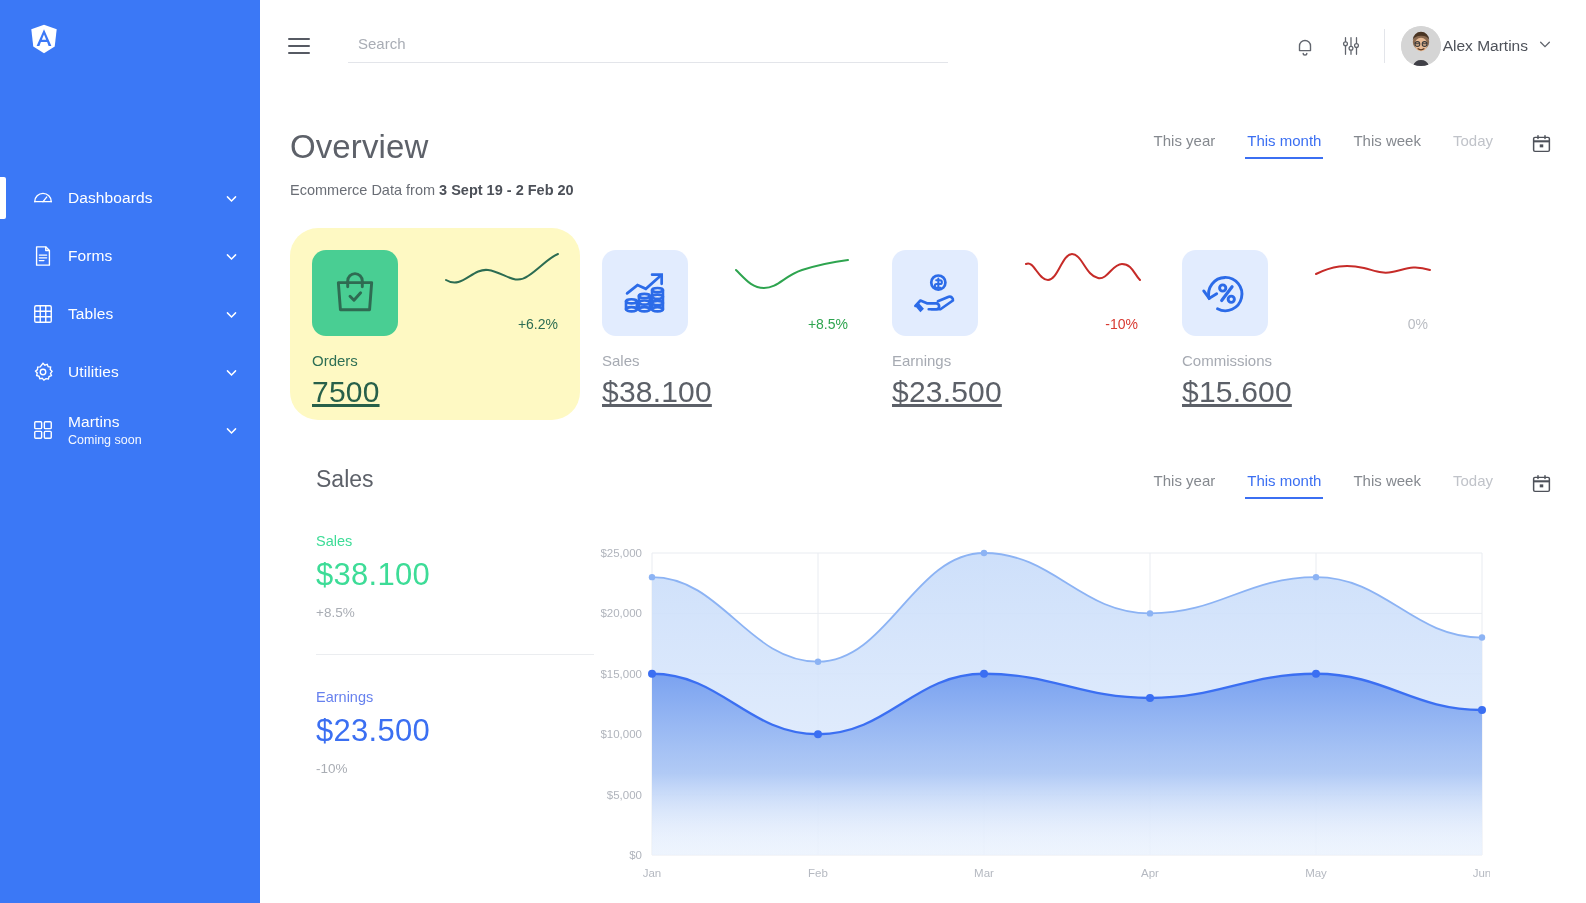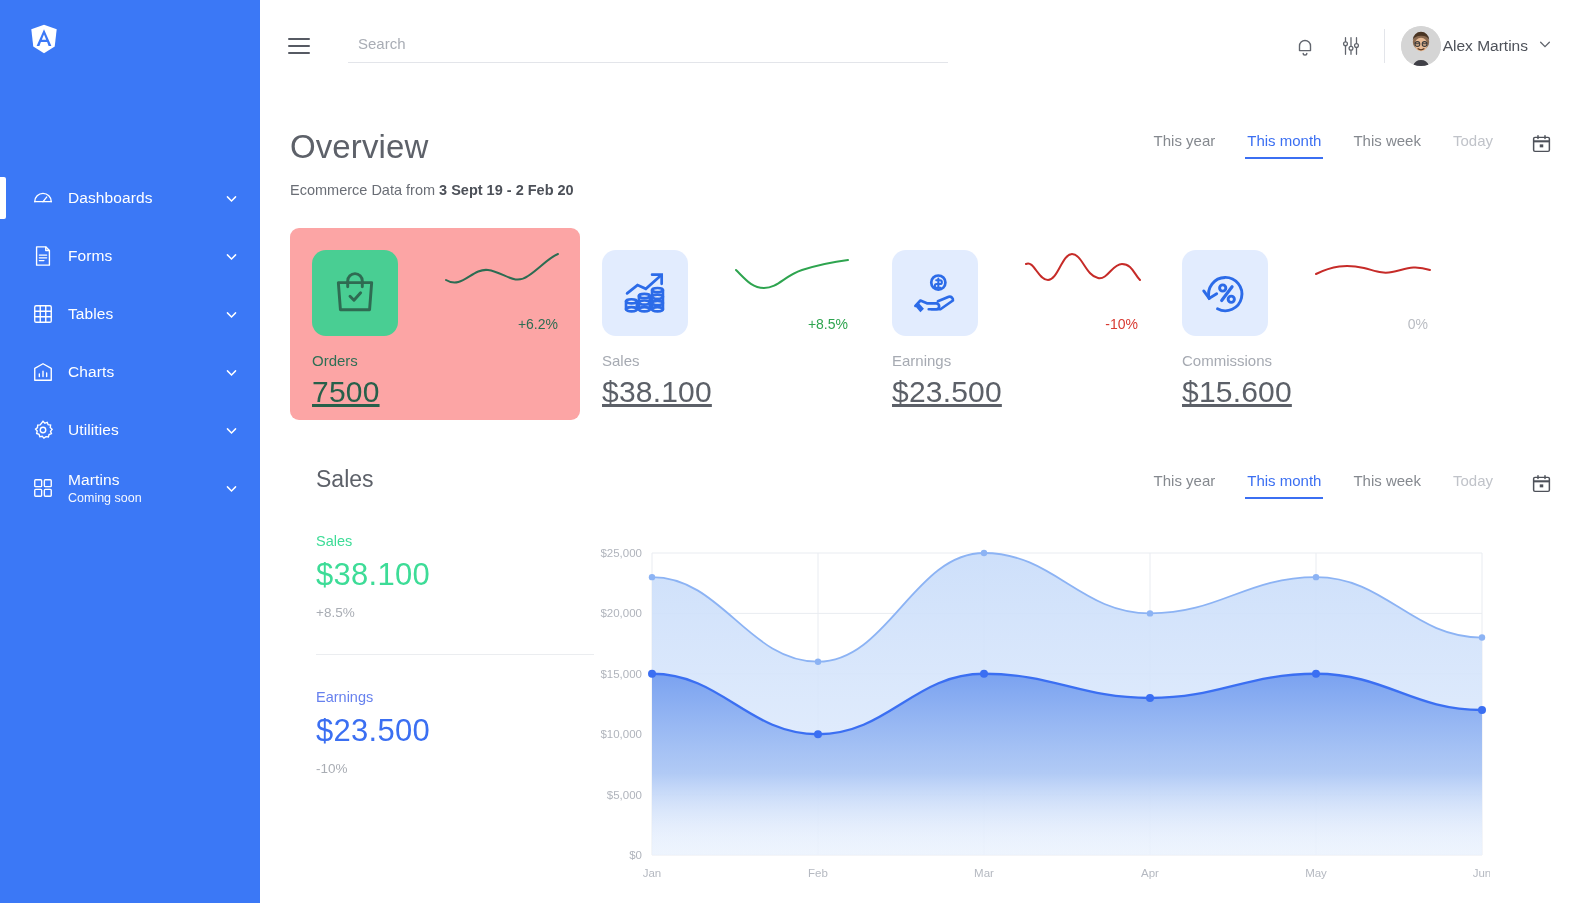--- a/index.html
+++ b/index.html
@@ -80,21 +80,21 @@
   }
   .tab.muted { color: #c0c3c9; }
   .cal-btn { margin-left: 22px; cursor: pointer; display:flex; align-items:center; }
 
   
   .stats { display: flex; padding: 30px 34px 0 30px; gap: 0; }
   .stat {
     position: relative; width: 290px; height: 192px; border-radius: 9px;
     padding: 22px 22px 0 22px; flex: 0 0 290px;
   }
-  .stat.featured { background: #fca5a5; width: 290px; }
+  .stat.featured { background: #fef9c3; width: 290px; border-radius: 28px; }
   .stat .ico-box {
     width: 86px; height: 86px; border-radius: 14px;
     display: flex; align-items: center; justify-content: center;
     background: #E2ECFE;
   }
   .stat.featured .ico-box { background: #49CE93; }
   .stat .spark { position: absolute; right: 18px; top: 22px; width: 120px; height: 48px; }
   .stat .pct { position: absolute; right: 22px; top: 88px; font-size: 14px; }
   .stat .label { margin-top: 16px; font-size: 15px; color: #a6aab2; }
   .stat.featured .label { color: #2e6f55; }
@@ -187,36 +187,20 @@
         <span class="nav-label-wrap">
           <span class="nav-label">Tables</span>
         </span>
         <span class="chev">
           <svg viewBox="0 0 16 16" fill="none" stroke="#fff" stroke-width="1.8" stroke-linecap="round">
               <path d="M3 6 L8 11 L13 6"></path>
             </svg>
         </span>
       </div>
 
-      <div class="nav-item">
-        <span class="nav-ico">
-          <svg viewBox="0 0 24 24" fill="none" stroke="#fff" stroke-width="1.5" stroke-linecap="round">
-            <path d="M3 21 V8 L12 3 L21 8 V21 Z" stroke-linejoin="round"></path>
-            <path d="M8 17 v-3 M12 17 v-6 M16 17 v-4"></path>
-          </svg>
-        </span>
-        <span class="nav-label-wrap">
-          <span class="nav-label">Charts</span>
-        </span>
-        <span class="chev">
-          <svg viewBox="0 0 16 16" fill="none" stroke="#fff" stroke-width="1.8" stroke-linecap="round">
-              <path d="M3 6 L8 11 L13 6"></path>
-            </svg>
-        </span>
-      </div>
 
       <div class="nav-item">
         <span class="nav-ico">
           <svg viewBox="0 0 24 24" fill="none" stroke="#fff" stroke-width="1.5">
             <circle cx="12" cy="12" r="3"></circle>
             <path d="M12 2.5 l2 2 2.6-.9 1 2.6 2.7.5-.4 2.7 2 1.9-1.7 2.1 1 2.6-2.6 1-.7 2.6-2.7-.3-2.2 1.6-1.8-2-2.7.4-.8-2.6-2.6-.9 .6-2.7-1.8-2 2.1-1.7 .2-2.7 2.7-.2z"></path>
           </svg>
         </span>
         <span class="nav-label-wrap">
           <span class="nav-label">Utilities</span>

